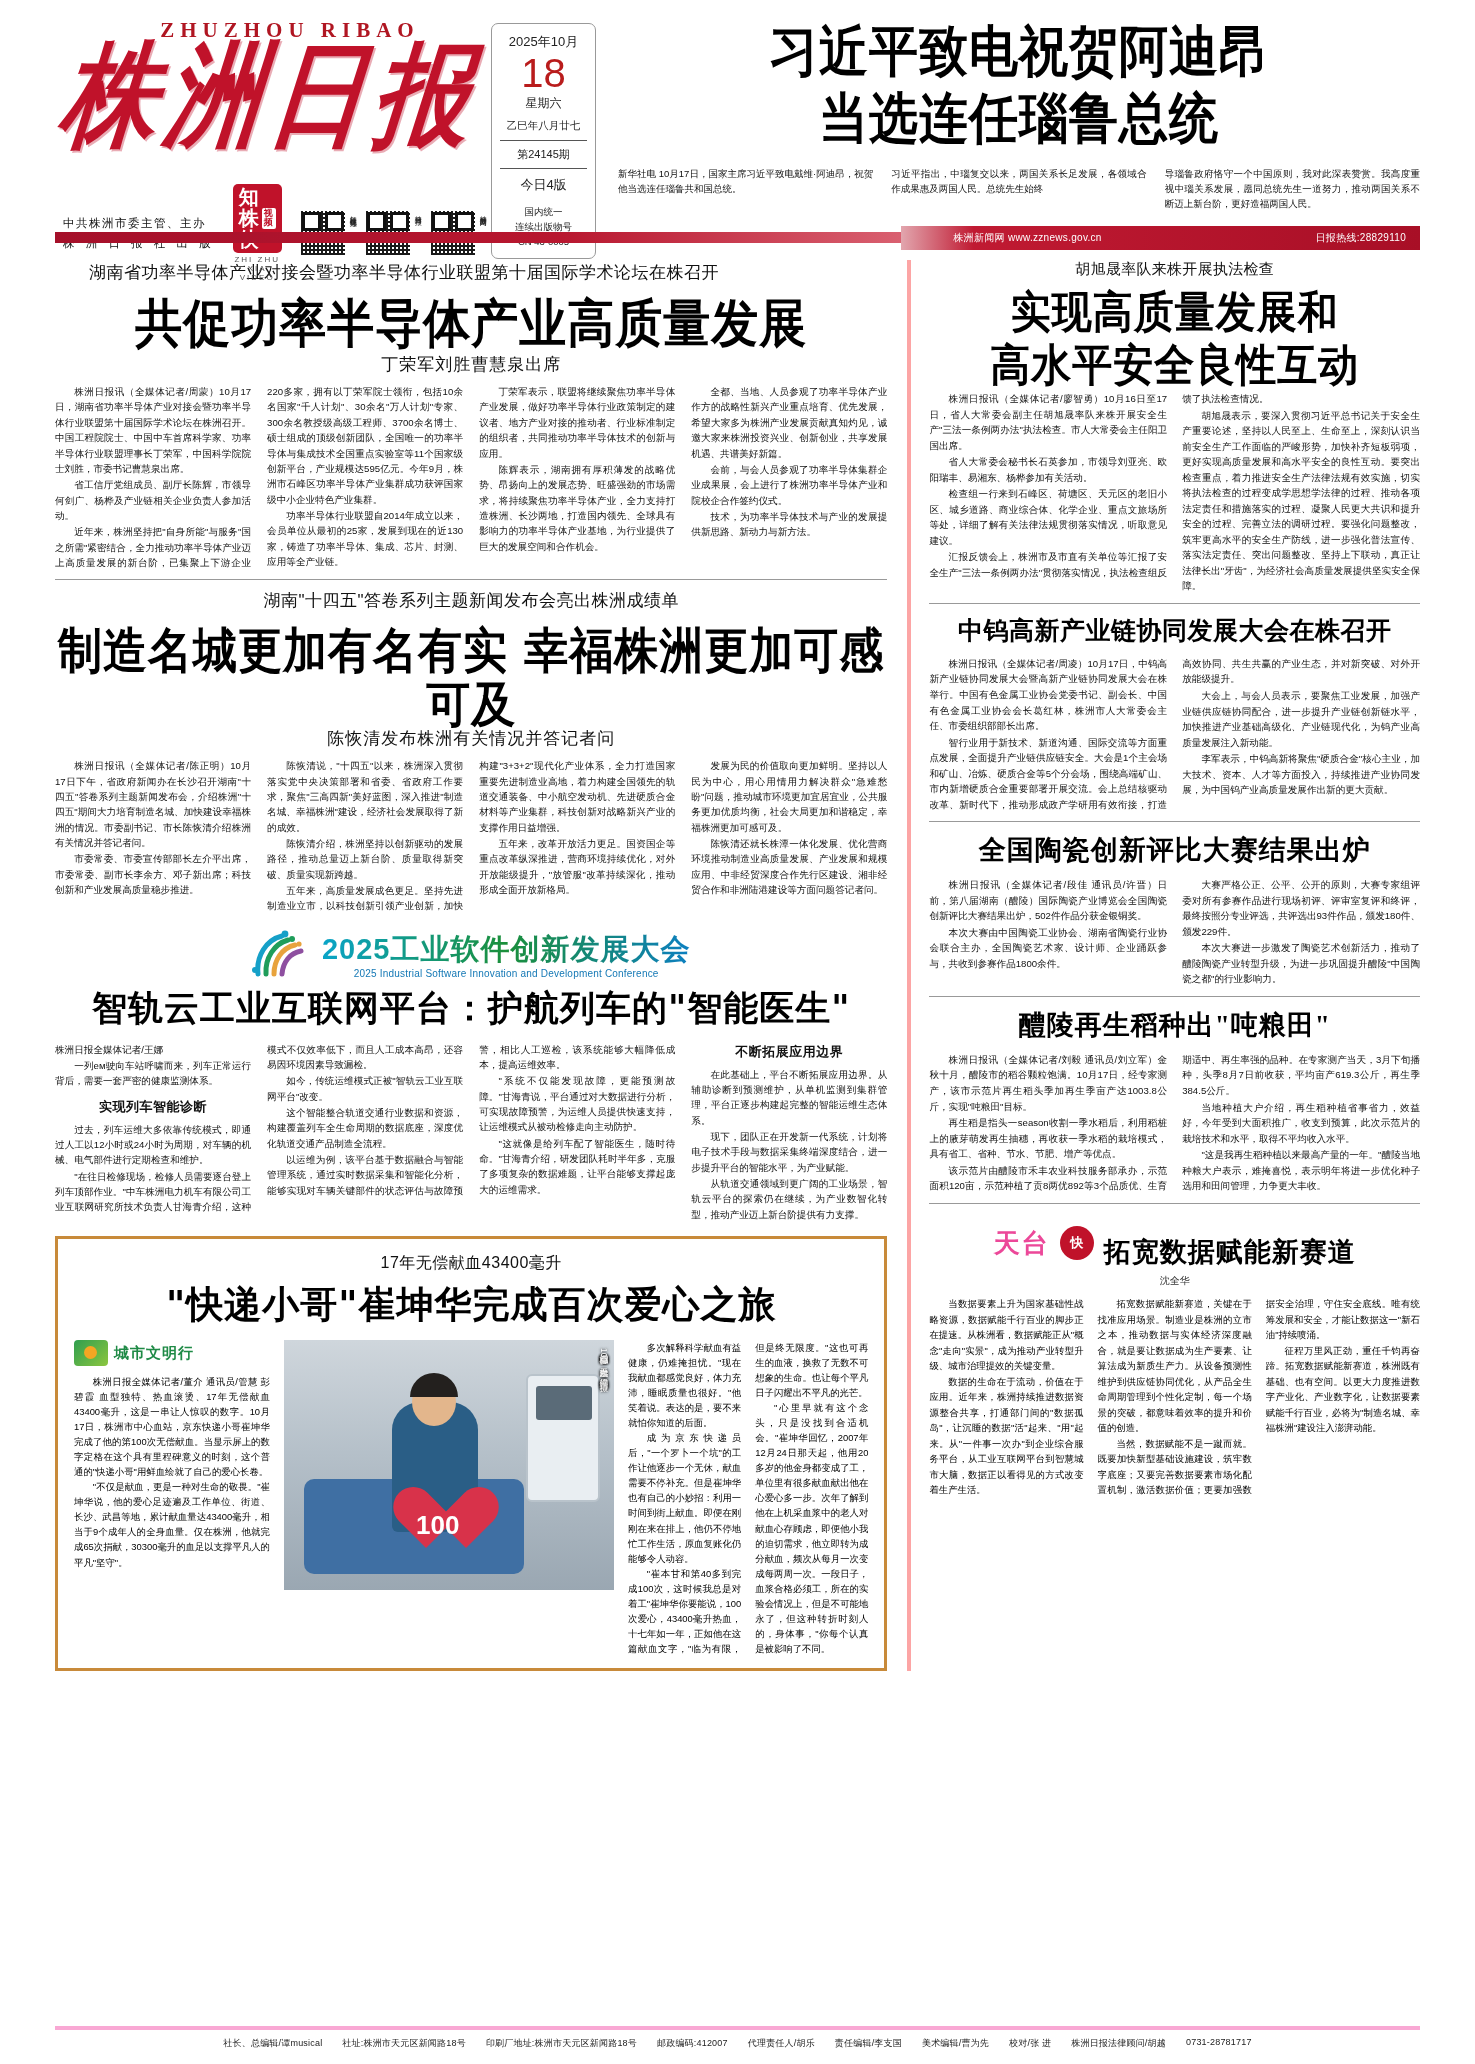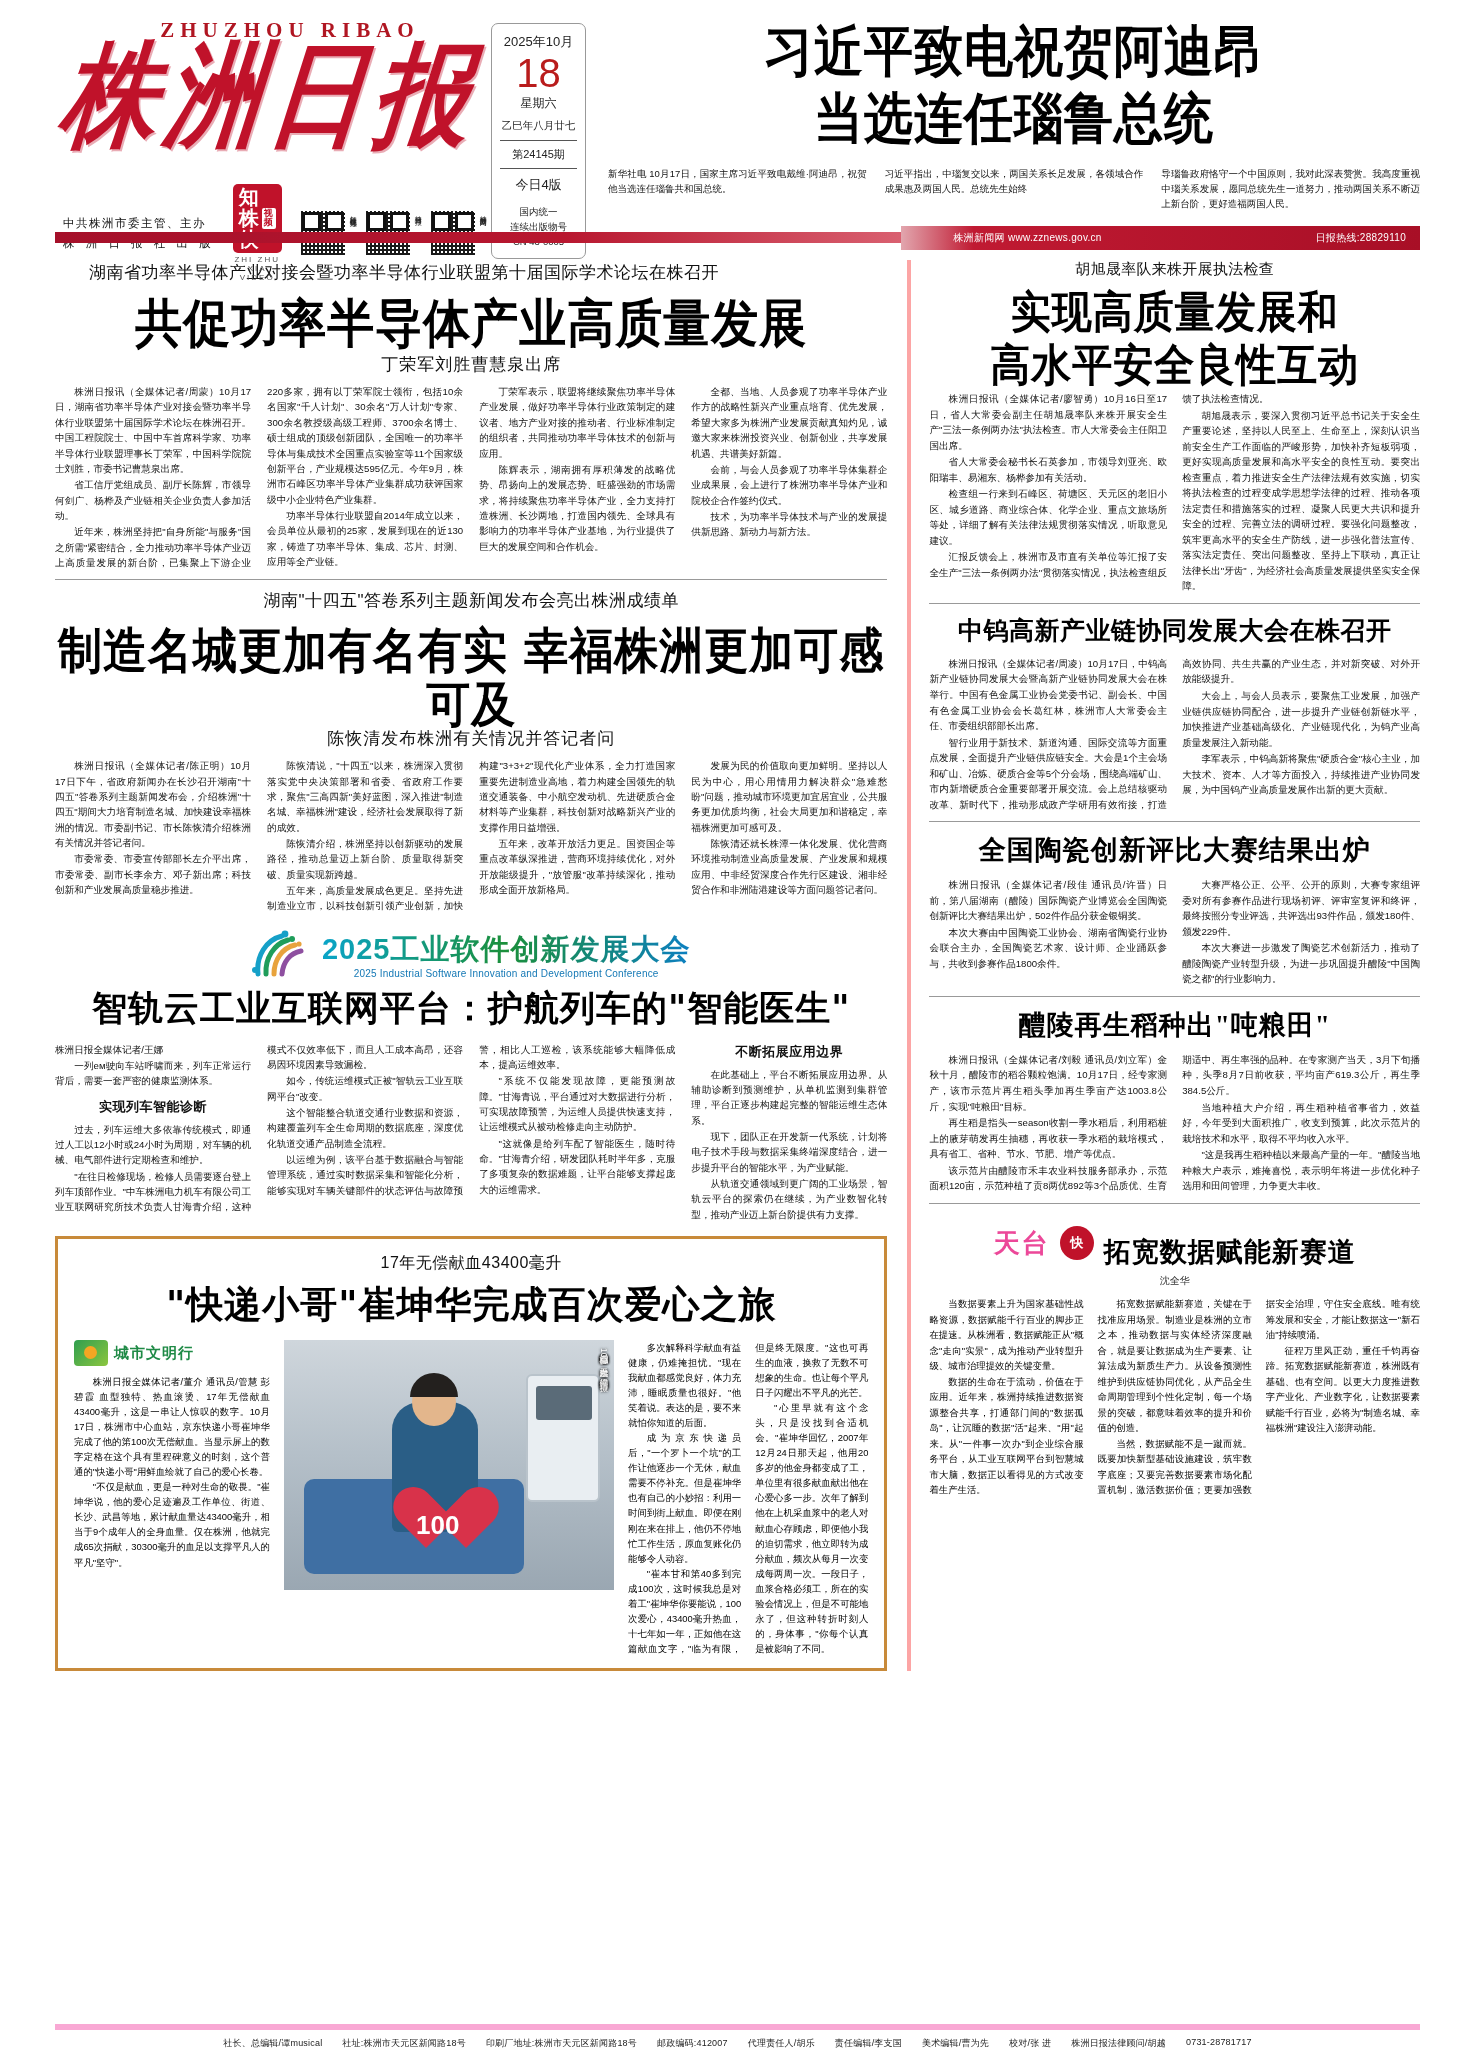--- a/index.html
+++ b/index.html
@@ -52,21 +52,21 @@
   .qr::before, .qr::after {
     content: ""; position: absolute; width: 13px; height: 13px;
     border: 3px solid #111; background: #fff;
   }
   .qr::before { top: 1px; left: 1px; }
   .qr::after { top: 1px; right: 1px; }
   .qr-label { writing-mode: vertical-rl; font-size: 7px; letter-spacing: 1px; color: #222; }
 
   
   .datebox {
-    width: 95px; border: 1px solid #999; border-radius: 7px; margin: 5px 0 0 6px;
+    width: 105px; border: 1px solid #999; border-radius: 7px; margin: 5px 0 0 6px;
     text-align: center; padding: 9px 4px 8px; flex: none;
   }
   .dt-ym { font-size: 13px; color: #222; }
   .dt-day { font-size: 40px; font-weight: 400; line-height: 1.05; color: #b91c1c; margin: 1px 0; }
   .dt-week { font-size: 12px; color: #222; }
   .dt-lunar { font-size: 10.5px; color: #222; margin-top: 7px; }
   .dt-rule { border-top: 1px solid #555; margin: 7px 4px 6px; }
   .dt-issue { font-size: 11px; color: #222; }
   .dt-rule2 { border-top: 1px solid #555; margin: 6px 4px 7px; }
   .dt-pages { font-size: 13px; color: #222; }
@@ -186,21 +186,21 @@
   .ping-seal { width: 34px; height: 34px; border-radius: 50%; background: #c0122a; color:#fff;
     display:flex; align-items:center; justify-content:center; font-size: 13px; font-weight:700;}
   .ping-cal { font-family: "DejaVu Serif", serif; font-weight: 700; font-size: 26px; letter-spacing:2px; color:#ec4899; }
   .ping-title { font-family: "DejaVu Sans", sans-serif; font-weight: 700; font-size: 27px; letter-spacing: 1px; margin-top: 18px; }
   .ping-author { text-align: center; font-size: 10px; color: #333; margin-top: 3px; }
   .ping-body { column-count: 3; column-gap: 14px; font-size: 9.4px; line-height: 1.65; text-align: justify; margin-top: 8px; }
   .ping-body p { text-indent: 2em; }
 
   
   .footer { position: absolute; left: 55px; right: 55px; bottom: 14px;
-    border-top: 6px solid #f9a8d4; padding-top: 7px;
+    border-top: 4px solid #f9a8d4; padding-top: 7px;
     display: flex; justify-content: center; gap: 20px;
     font-size: 9px; color: #222; letter-spacing: .2px; }
 </style>
 </head>
 <body>
 
 <div class="page">
 
   <div class="masthead">
 

